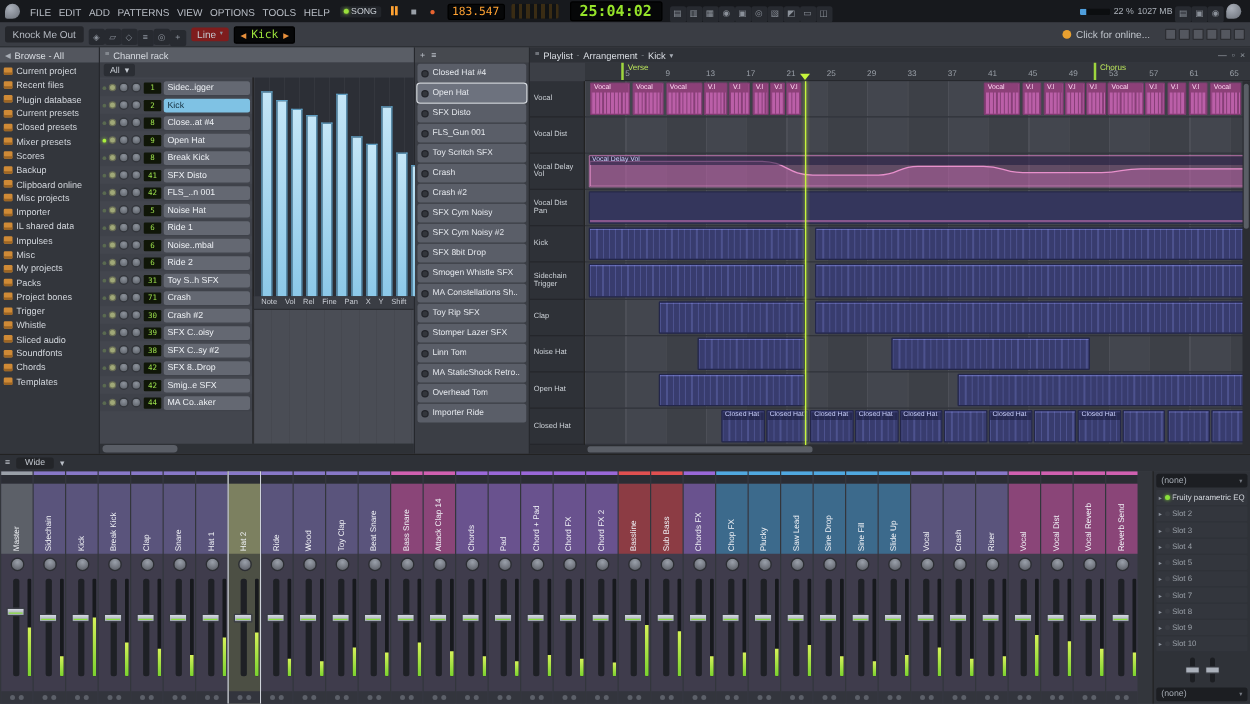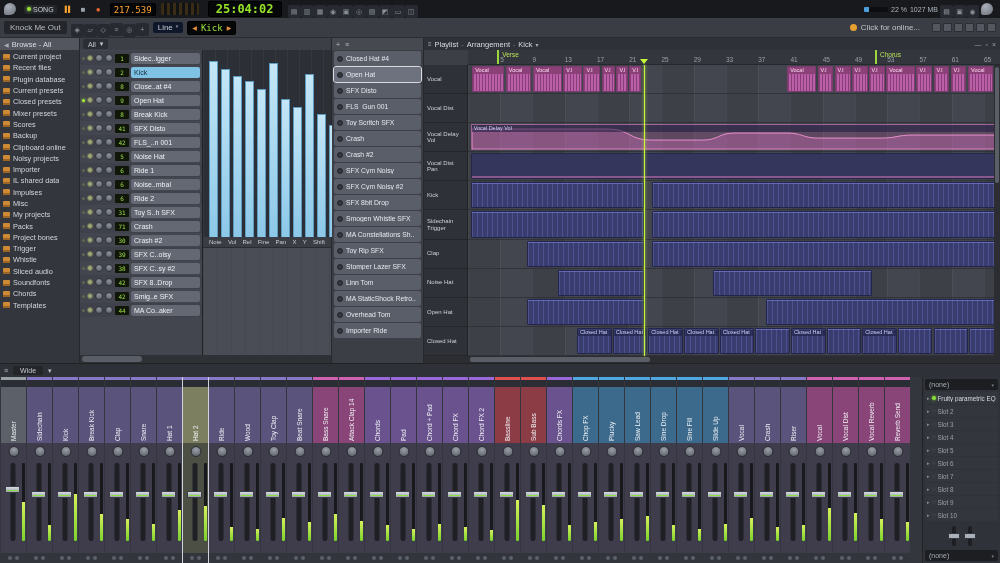--- a/index.html
+++ b/index.html
@@ -22,21 +22,21 @@
 #time-lcd{width:74px;height:16px;font-size:12px;line-height:15px;color:#96e42a;font-weight:bold;margin:0 4px}
 .ibox{width:13px;height:13px;background:#272a30;border-radius:2px;display:inline-flex;align-items:center;justify-content:center;font-size:7px;color:#8b919a;flex:none}
 #mb-spacer{flex:1}
 #cpu-area{display:flex;align-items:center;gap:3px;font-size:7px;color:#aeb4bc;white-space:nowrap}
 .meterbar{width:24px;height:5px;background:#0c0e10;border-radius:1px;overflow:hidden}
 .meterbar i{display:block;height:100%;background:#4f9edc;width:22%}
 
 
 #toolbar2{height:20px;background:#3a3d44;border-bottom:1px solid #2a2c31;display:flex;align-items:center;gap:4px;padding:0 4px;flex:none}
 #proj-title{background:#24262b;border-radius:2px;font-size:8px;color:#b6bbc3;padding:2px 6px;white-space:nowrap}
-#snap-box{display:flex;align-items:flex-start;gap:3px;background:#0f172a;border-radius:2px;padding:1px 5px;font-size:8px;color:#c3c8cf}
+#snap-box{display:flex;align-items:flex-start;gap:3px;background:#7f1d1d;border-radius:2px;padding:1px 5px;font-size:8px;color:#c3c8cf}
 #snap-box .dn{font-size:5px;color:#8b919a}
 #pat-lcd{display:flex;align-items:center;background:#060708;border:1px solid #000;border-radius:2px;padding:0 4px;height:14px;gap:4px}
 #pat-lcd .arrow{color:#e8903c;font-size:6px}
 #pat-name{color:#9ce23c;font-size:9px;font-family:"DejaVu Sans Mono",monospace}
 #hint{display:flex;align-items:center;gap:4px;font-size:8px;color:#c0c5cc;margin-left:auto;white-space:nowrap}
 #hint .dot{width:7px;height:7px;border-radius:50%;background:#e8a030;flex:none}
 .wingrid{display:flex;gap:2px;margin-left:8px}
 .wg{width:9px;height:9px;background:#54575f;border:1px solid #2c2e33;border-radius:1px}
 
 
@@ -162,28 +162,29 @@
 .rfh{position:absolute;left:50%;transform:translateX(-50%);top:35%;width:12px;height:6px;background:#aab0ba;border-radius:1px;border:1px solid #33363c}
 #rp-bottom{margin-top:auto}
 </style>
 </head>
 <body>
 
 <div id="app">
 
   <div id="menubar">
     <span class="logo"></span>
+    <span id="menus"><span class="mi">FILE</span><span class="mi">EDIT</span><span class="mi">ADD</span><span class="mi">PATTERNS</span><span class="mi">VIEW</span><span class="mi">OPTIONS</span><span class="mi">TOOLS</span><span class="mi">HELP</span></span>
     <span id="song-box">
       <span class="led"></span>
       <span id="song-label">SONG</span>
     </span>
     <span class="tbtn play">▌▌</span>
     <span class="tbtn">■</span>
     <span class="tbtn rec">●</span>
-    <span id="tempo-lcd" class="lcd">217.539</span>
+    <span id="tempo-lcd" class="lcd">183.547</span>
     <span id="mini-strip"></span>
     <span id="time-lcd" class="lcd">25:04:02</span>
     <span id="mb-icons"><span class="ibox">▤</span><span class="ibox">▥</span><span class="ibox">▦</span><span class="ibox">◉</span><span class="ibox">▣</span><span class="ibox">◎</span><span class="ibox">▧</span><span class="ibox">◩</span><span class="ibox">▭</span><span class="ibox">◫</span></span>
     <span id="mb-spacer"></span>
     <span id="cpu-area">
       <span class="meterbar">
           <i></i>
         </span>
       <span>22 %</span>
       <span>1027 MB</span>
@@ -257,21 +258,21 @@
           <div class="brow">
             <span class="bico"></span>
             <span class="blab">Backup</span>
           </div>
           <div class="brow">
             <span class="bico"></span>
             <span class="blab">Clipboard online</span>
           </div>
           <div class="brow">
             <span class="bico"></span>
-            <span class="blab">Noisy projects</span>
+            <span class="blab">Misc projects</span>
           </div>
           <div class="brow">
             <span class="bico"></span>
             <span class="blab">Importer</span>
           </div>
           <div class="brow">
             <span class="bico"></span>
             <span class="blab">IL shared data</span>
           </div>
           <div class="brow">
@@ -315,20 +316,24 @@
             <span class="blab">Chords</span>
           </div>
           <div class="brow">
             <span class="bico"></span>
             <span class="blab">Templates</span>
           </div>
         </div>
     </div>
 
     <div id="chanrack">
+      <div id="rack-head" class="phead">
+        <span class="ic">≡</span>
+        <span>Channel rack</span>
+      </div>
       <div id="rack-sub">
         <span id="rack-filter">
           <span>All</span>
           <span>▾</span>
         </span>
       </div>
       <div id="rack-body">
         <div id="chan-list">
             <div class="chrow">
               <span class="chled"></span>

